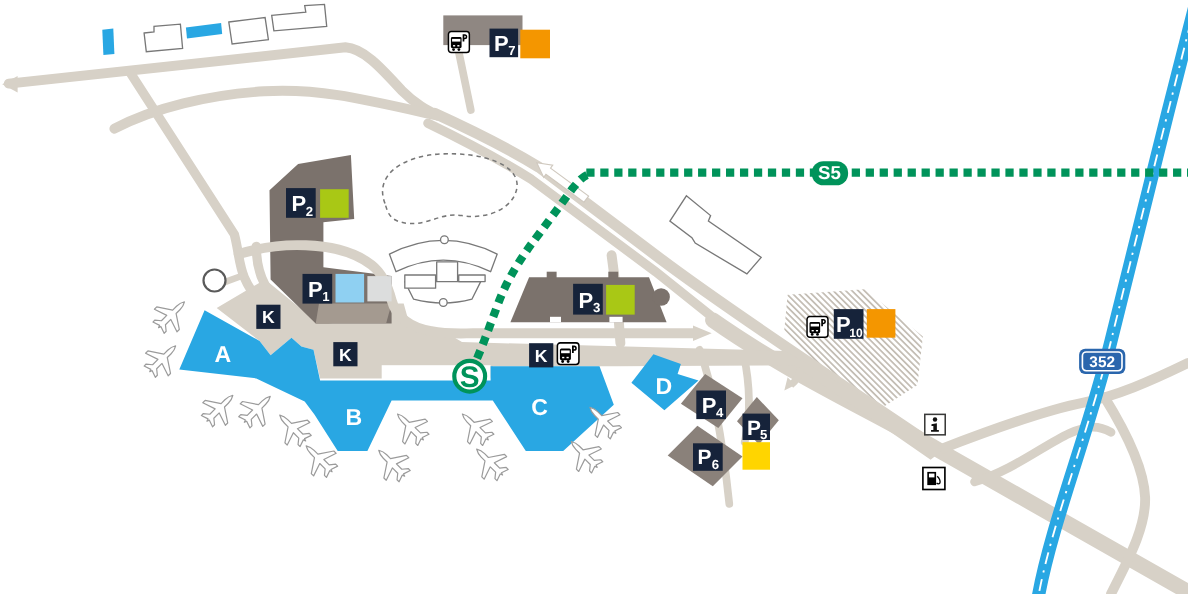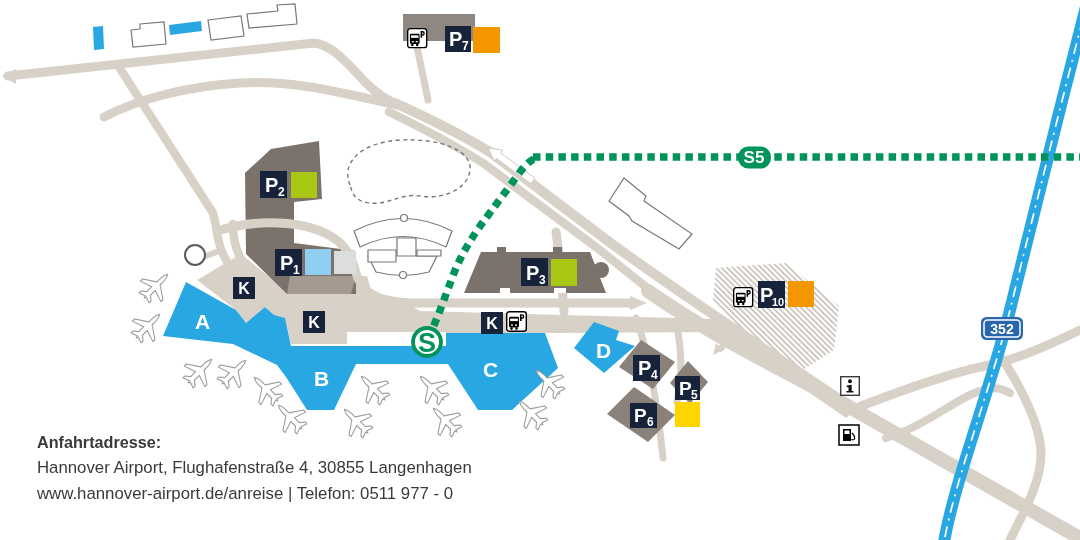--- a/index.html
+++ b/index.html
@@ -267,14 +267,13 @@
 </g>
 
 <g transform="translate(839,425)">
 <rect x="0" y="0" width="20" height="20" fill="#fff" stroke="#000" stroke-width="1.5"></rect>
 <rect x="4" y="4" width="8" height="12" fill="#000"></rect>
 <rect x="5.5" y="5.5" width="5" height="3.5" fill="#fff"></rect>
 <path d="M 13,8 C 15,10 16,12 15.5,14 A 1.8,1.8 0 0 1 12.5,14" fill="none" stroke="#000" stroke-width="1.2"></path>
 </g>
 </svg>
 
-<div class="addr"><b>Anfahrtadresse:</b><br>Hannover Airport, Flughafenstraße 4, 30855 Langenhagen<br>www.hannover-airport.de/anreise | Telefon: 0511 977 - 0</div>
 </div>
 
 </body></html>

